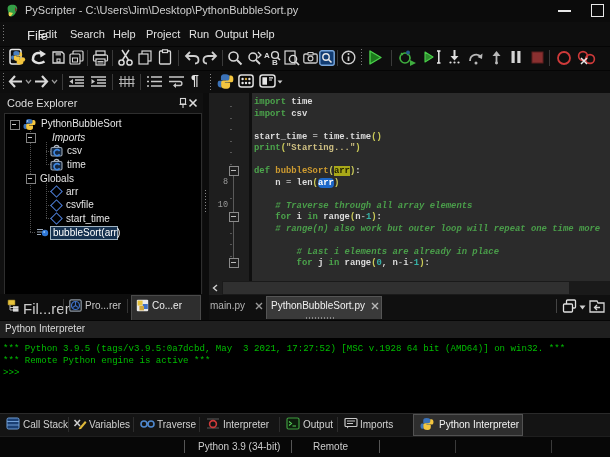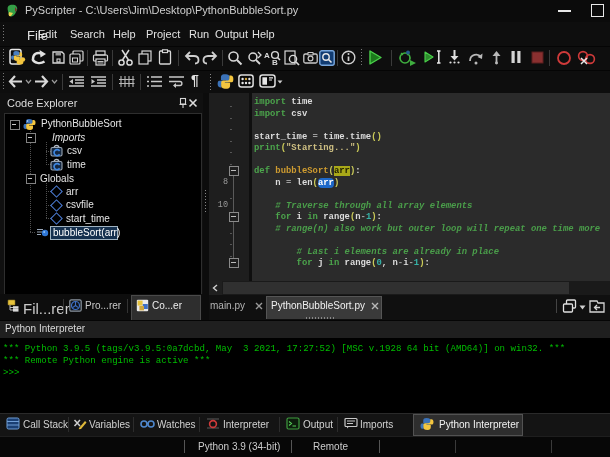--- a/index.html
+++ b/index.html
@@ -475,21 +475,21 @@
     <path d="M6 11 L12 4 L13.5 5.5 L8 12 L5.8 12.3 Z" fill="#e0b93a"></path>
   </svg>
   <div class="abs" style="left:89px;top:419px;color:#d2d2d2;">Variables</div>
   <div class="abs" style="left:133px;top:417px;width:1px;height:15px;background:#2c2c2c;"></div>
 
   <svg class="abs" style="left:140px;top:418px;" width="15" height="11" viewBox="0 0 15 11">
     <circle cx="4" cy="6" r="3" fill="none" stroke="#4f87cc" stroke-width="1.6"></circle>
     <circle cx="11" cy="6" r="3" fill="none" stroke="#4f87cc" stroke-width="1.6"></circle>
     <path d="M7 6 Q7.5 4.5 8 6" stroke="#4f87cc" stroke-width="1.2" fill="none"></path>
   </svg>
-  <div class="abs" style="left:157px;top:419px;color:#d2d2d2;">Watches</div>
+  <div class="abs" style="left:157px;top:419px;color:#d2d2d2;">Traverse</div>
   <div class="abs" style="left:199px;top:417px;width:1px;height:15px;background:#2c2c2c;"></div>
 
   <svg class="abs" style="left:206px;top:417px;" width="14" height="13" viewBox="0 0 14 13">
     <path d="M1 2 H13 M1 11 H13" stroke="#5a5a5a" stroke-width="1"></path>
     <circle cx="7" cy="7" r="3.4" fill="none" stroke="#cf3a3a" stroke-width="1.6"></circle>
   </svg>
   <div class="abs" style="left:223px;top:419px;color:#d2d2d2;">Interpreter</div>
   <div class="abs" style="left:279px;top:417px;width:1px;height:15px;background:#2c2c2c;"></div>
 
   <svg class="abs" style="left:286px;top:417px;" width="14" height="13" viewBox="0 0 14 13">

